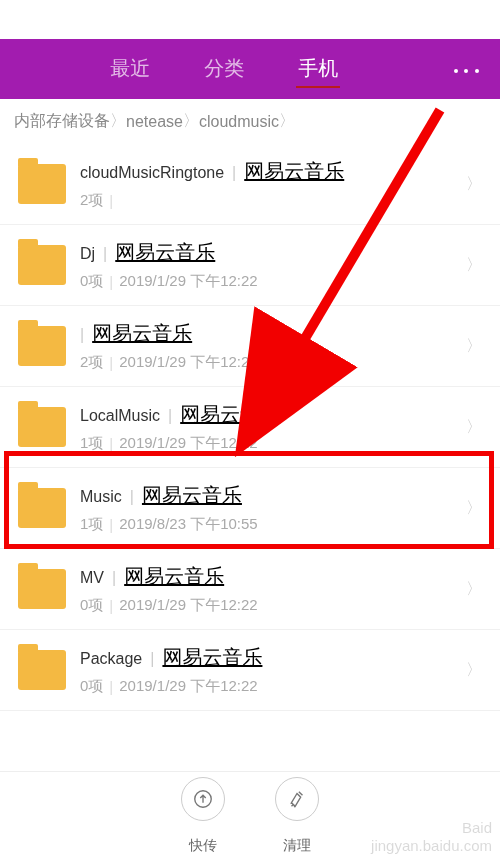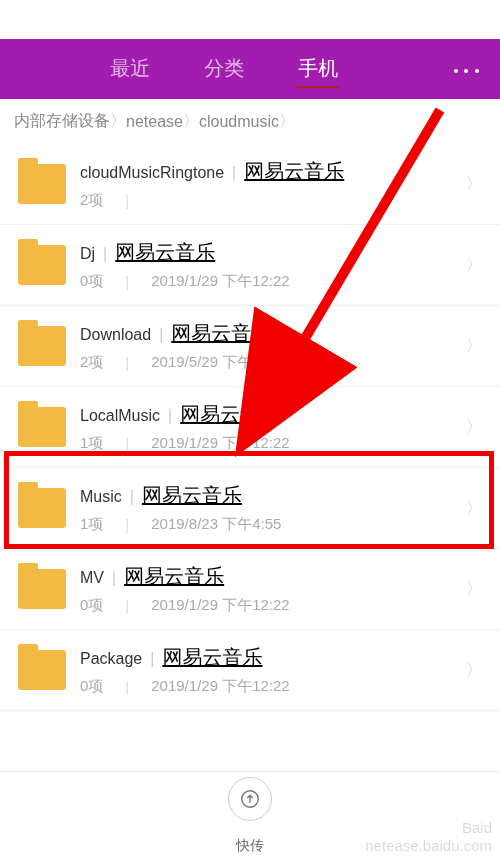--- a/index.html
+++ b/index.html
@@ -17,21 +17,21 @@
     
     .folder-list { }
     .folder-item { display: flex; align-items: center; padding: 14px 18px 14px 18px; border-bottom: 1px solid #f0f0f0; position: relative; cursor: pointer; }
     .folder-icon { width: 48px; height: 40px; background: #f4b942; border-radius: 3px; position: relative; flex-shrink: 0; }
     .folder-icon::before { content: ""; position: absolute; top: -6px; left: 0; width: 20px; height: 8px; background: #f4b942; border-radius: 2px 2px 0 0; }
     .folder-info { flex: 1; margin-left: 14px; min-width: 0; }
     .folder-top { display: flex; align-items: baseline; gap: 8px; }
     .folder-name { font-size: 16px; color: #333; text-align: right; }
     .folder-sep { color: #ccc; font-size: 16px; }
     .folder-tag { color: #000000; font-size: 20px; text-decoration: underline; }
-    .folder-meta { display: flex; align-items: center; gap: 22px; margin-top: 6px; font-size: 15px; color: #aaa; }
+    .folder-meta { display: flex; align-items: center; gap: 6px; margin-top: 6px; font-size: 15px; color: #aaa; }
     .folder-meta-sep { color: #ddd; }
     .chevron { color: #ccc; font-size: 16px; flex-shrink: 0; }
     
     .highlight-box { position: absolute; border: 5px solid #f20000; pointer-events: none; }
     .arrow-svg { position: absolute; pointer-events: none; }
     
     .bottom-bar { position: absolute; bottom: 0; left: 0; right: 0; height: 88px; background: #fff; border-top: 1px solid #eee; display: flex; justify-content: center; align-items: center; gap: 50px; }
     .bottom-item { display: flex; flex-direction: column; align-items: center; gap: 16px; cursor: pointer; }
     .bottom-icon { width: 44px; height: 44px; border: 1px solid #ccc; border-radius: 50%; display: flex; align-items: center; justify-content: center; color: #666; }
     .bottom-icon svg { width: 22px; height: 22px; stroke: #777; fill: none; stroke-width: 1.5; }
@@ -93,28 +93,27 @@
         <span class="folder-meta-sep">|</span>
         <span>2019/1/29 下午12:22</span>
       </div>
     </div>
     <div class="chevron">〉</div>
   </div>
     <div class="folder-item">
     <div class="folder-icon"></div>
     <div class="folder-info">
       <div class="folder-top">
-        <span class="folder-name">Download</span>
         <span class="folder-sep">|</span>
         <span class="folder-tag">网易云音乐</span>
       </div>
       <div class="folder-meta">
         <span>2项</span>
         <span class="folder-meta-sep">|</span>
-        <span>2019/5/29 下午12:27</span>
+        <span>2019/1/29 下午12:27</span>
       </div>
     </div>
     <div class="chevron">〉</div>
   </div>
     <div class="folder-item">
     <div class="folder-icon"></div>
     <div class="folder-info">
       <div class="folder-top">
         <span class="folder-name">LocalMusic</span>
         <span class="folder-sep">|</span>
@@ -132,21 +131,21 @@
     <div class="folder-icon"></div>
     <div class="folder-info">
       <div class="folder-top">
         <span class="folder-name">Music</span>
         <span class="folder-sep">|</span>
         <span class="folder-tag">网易云音乐</span>
       </div>
       <div class="folder-meta">
         <span>1项</span>
         <span class="folder-meta-sep">|</span>
-        <span>2019/8/23 下午4:55</span>
+        <span>2019/8/23 下午10:55</span>
       </div>
     </div>
     <div class="chevron">〉</div>
   </div>
     <div class="folder-item">
     <div class="folder-icon"></div>
     <div class="folder-info">
       <div class="folder-top">
         <span class="folder-name">MV</span>
         <span class="folder-sep">|</span>
@@ -192,18 +191,26 @@
 <div class="bottom-bar">
   <div class="bottom-item">
     <div class="bottom-icon">
       <svg viewBox="0 0 24 24">
           <circle cx="12" cy="12" r="9"></circle>
           <path d="M12 16 V8 M9 11 L12 8 L15 11"></path>
         </svg>
     </div>
     <span class="bottom-label">快传</span>
   </div>
+  <div class="bottom-item">
+    <div class="bottom-icon">
+      <svg viewBox="0 0 24 24">
+          <path d="M14 4 L18 8 M12 6 L16 10 L10 20 L6 16 Z M8 18 L6 20 M10 19 L9 21 M7 16 L5 17"></path>
+        </svg>
+    </div>
+    <span class="bottom-label">清理</span>
+  </div>
 </div>
 
 <div class="watermark">
   <div>Baid</div>
-  <div>netease.baidu.com</div>
+  <div>jingyan.baidu.com</div>
 </div>
 
 </body></html>

